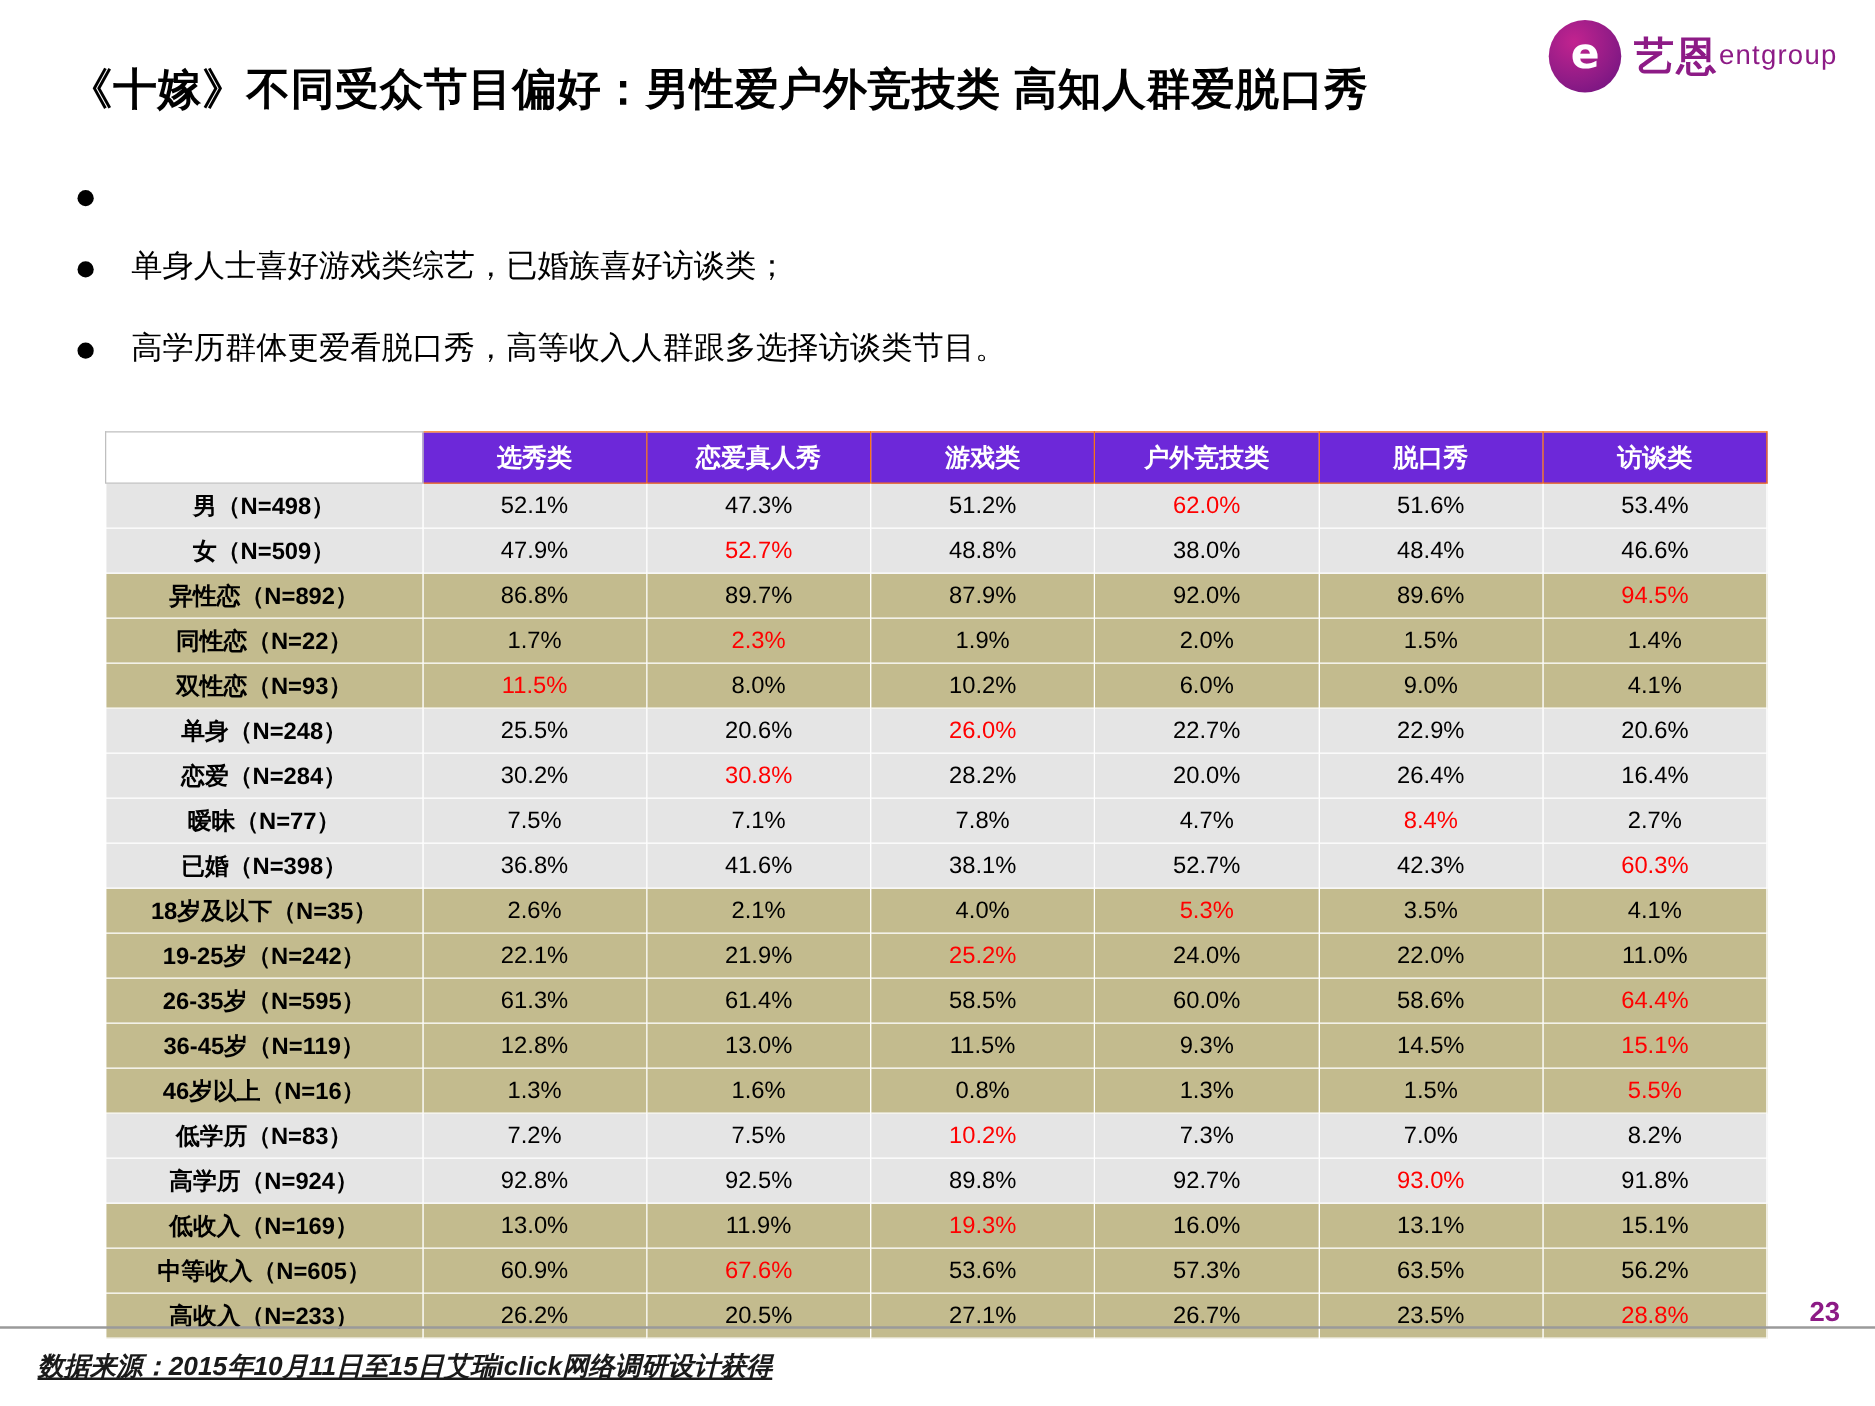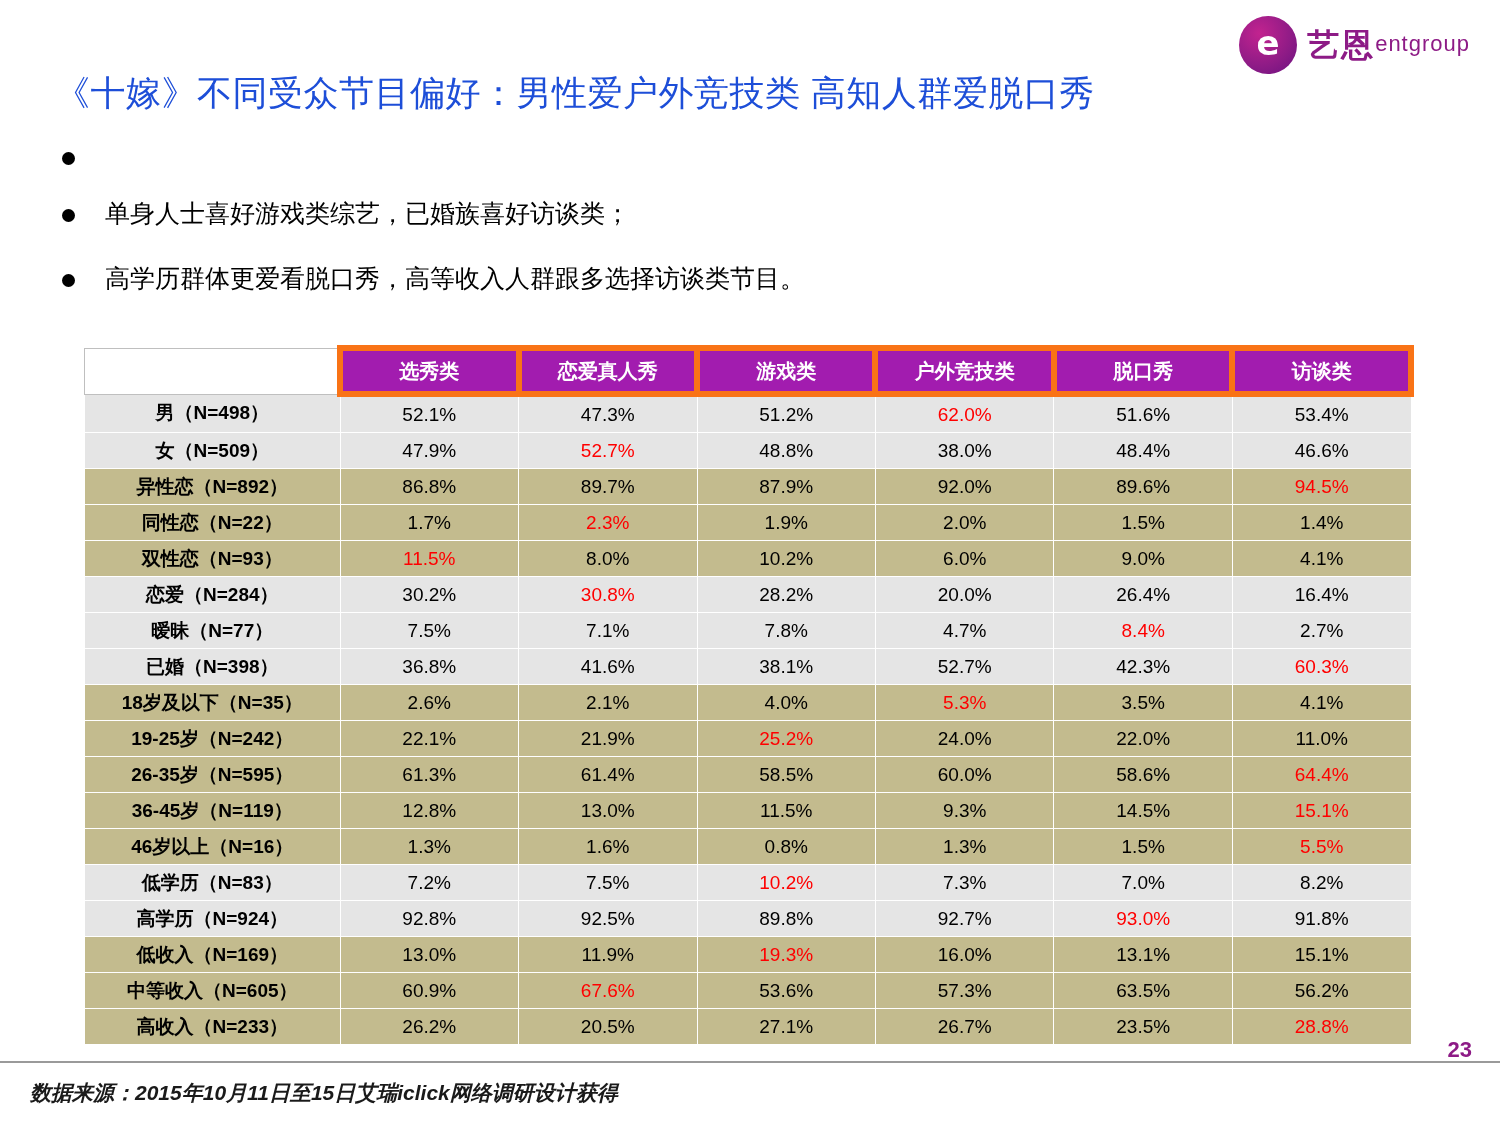--- a/index.html
+++ b/index.html
@@ -61,24 +61,23 @@
     font-size: 22px;
     letter-spacing: 1px;
     margin-top: 4px;
   }
   
   .title {
     position: absolute;
     top: 48px;
     left: 55px;
     font-size: 35px;
-    font-weight: normal;
-    color: #1d4ed8;
+    font-weight: bold;
+    color: #000000;
     letter-spacing: 0.5px;
-    margin-top: 22px;
   }
   
   .bullets {
     position: absolute;
     top: 140px;
     left: 62px;
     width: 1300px;
   }
   .bullet {
     display: flex;
@@ -112,26 +111,26 @@
     table-layout: fixed;
   }
   table.pref th, table.pref td {
     border: 1px solid #ffffff;
     font-size: 19px;
     height: 35px;
     text-align: center;
     padding: 0;
   }
   table.pref thead th {
-    background: #a21caf;
+    background: #6d28d9;
     color: #ffffff;
     font-weight: bold;
     font-size: 20px;
     height: 40px;
-    border: 6px solid #f97316;
+    border: 1px solid #f97316;
   }
   table.pref thead th.corner {
     background: #ffffff;
     border: 1px solid #bfbfbf;
   }
   td.rowhead {
     font-weight: bold;
     color: #000000;
     text-align: center;
     padding-left: 4px;
@@ -150,20 +149,21 @@
     border-top: 2px solid #9a9a9a;
   }
   .source {
     position: absolute;
     bottom: 18px;
     left: 30px;
     font-size: 21px;
     font-style: italic;
     font-weight: bold;
     color: #1a1a1a;
+    text-decoration: underline;
   }
   .page-no {
     position: absolute;
     bottom: 62px;
     right: 28px;
     font-size: 22px;
     font-weight: bold;
     color: #8d1b86;
   }
 </style>
@@ -251,20 +251,29 @@
           <tr class="band-khaki">
             <td class="rowhead col-first">双性恋（N=93）</td>
             <td class="hl">11.5%</td>
             <td>8.0%</td>
             <td>10.2%</td>
             <td>6.0%</td>
             <td>9.0%</td>
             <td>4.1%</td>
           </tr>
           <tr class="band-grey">
+            <td class="rowhead col-first">单身（N=248）</td>
+            <td>25.5%</td>
+            <td>20.6%</td>
+            <td class="hl">26.0%</td>
+            <td>22.7%</td>
+            <td>22.9%</td>
+            <td>20.6%</td>
+          </tr>
+          <tr class="band-grey">
             <td class="rowhead col-first">恋爱（N=284）</td>
             <td>30.2%</td>
             <td class="hl">30.8%</td>
             <td>28.2%</td>
             <td>20.0%</td>
             <td>26.4%</td>
             <td>16.4%</td>
           </tr>
           <tr class="band-grey">
             <td class="rowhead col-first">暧昧（N=77）</td>

